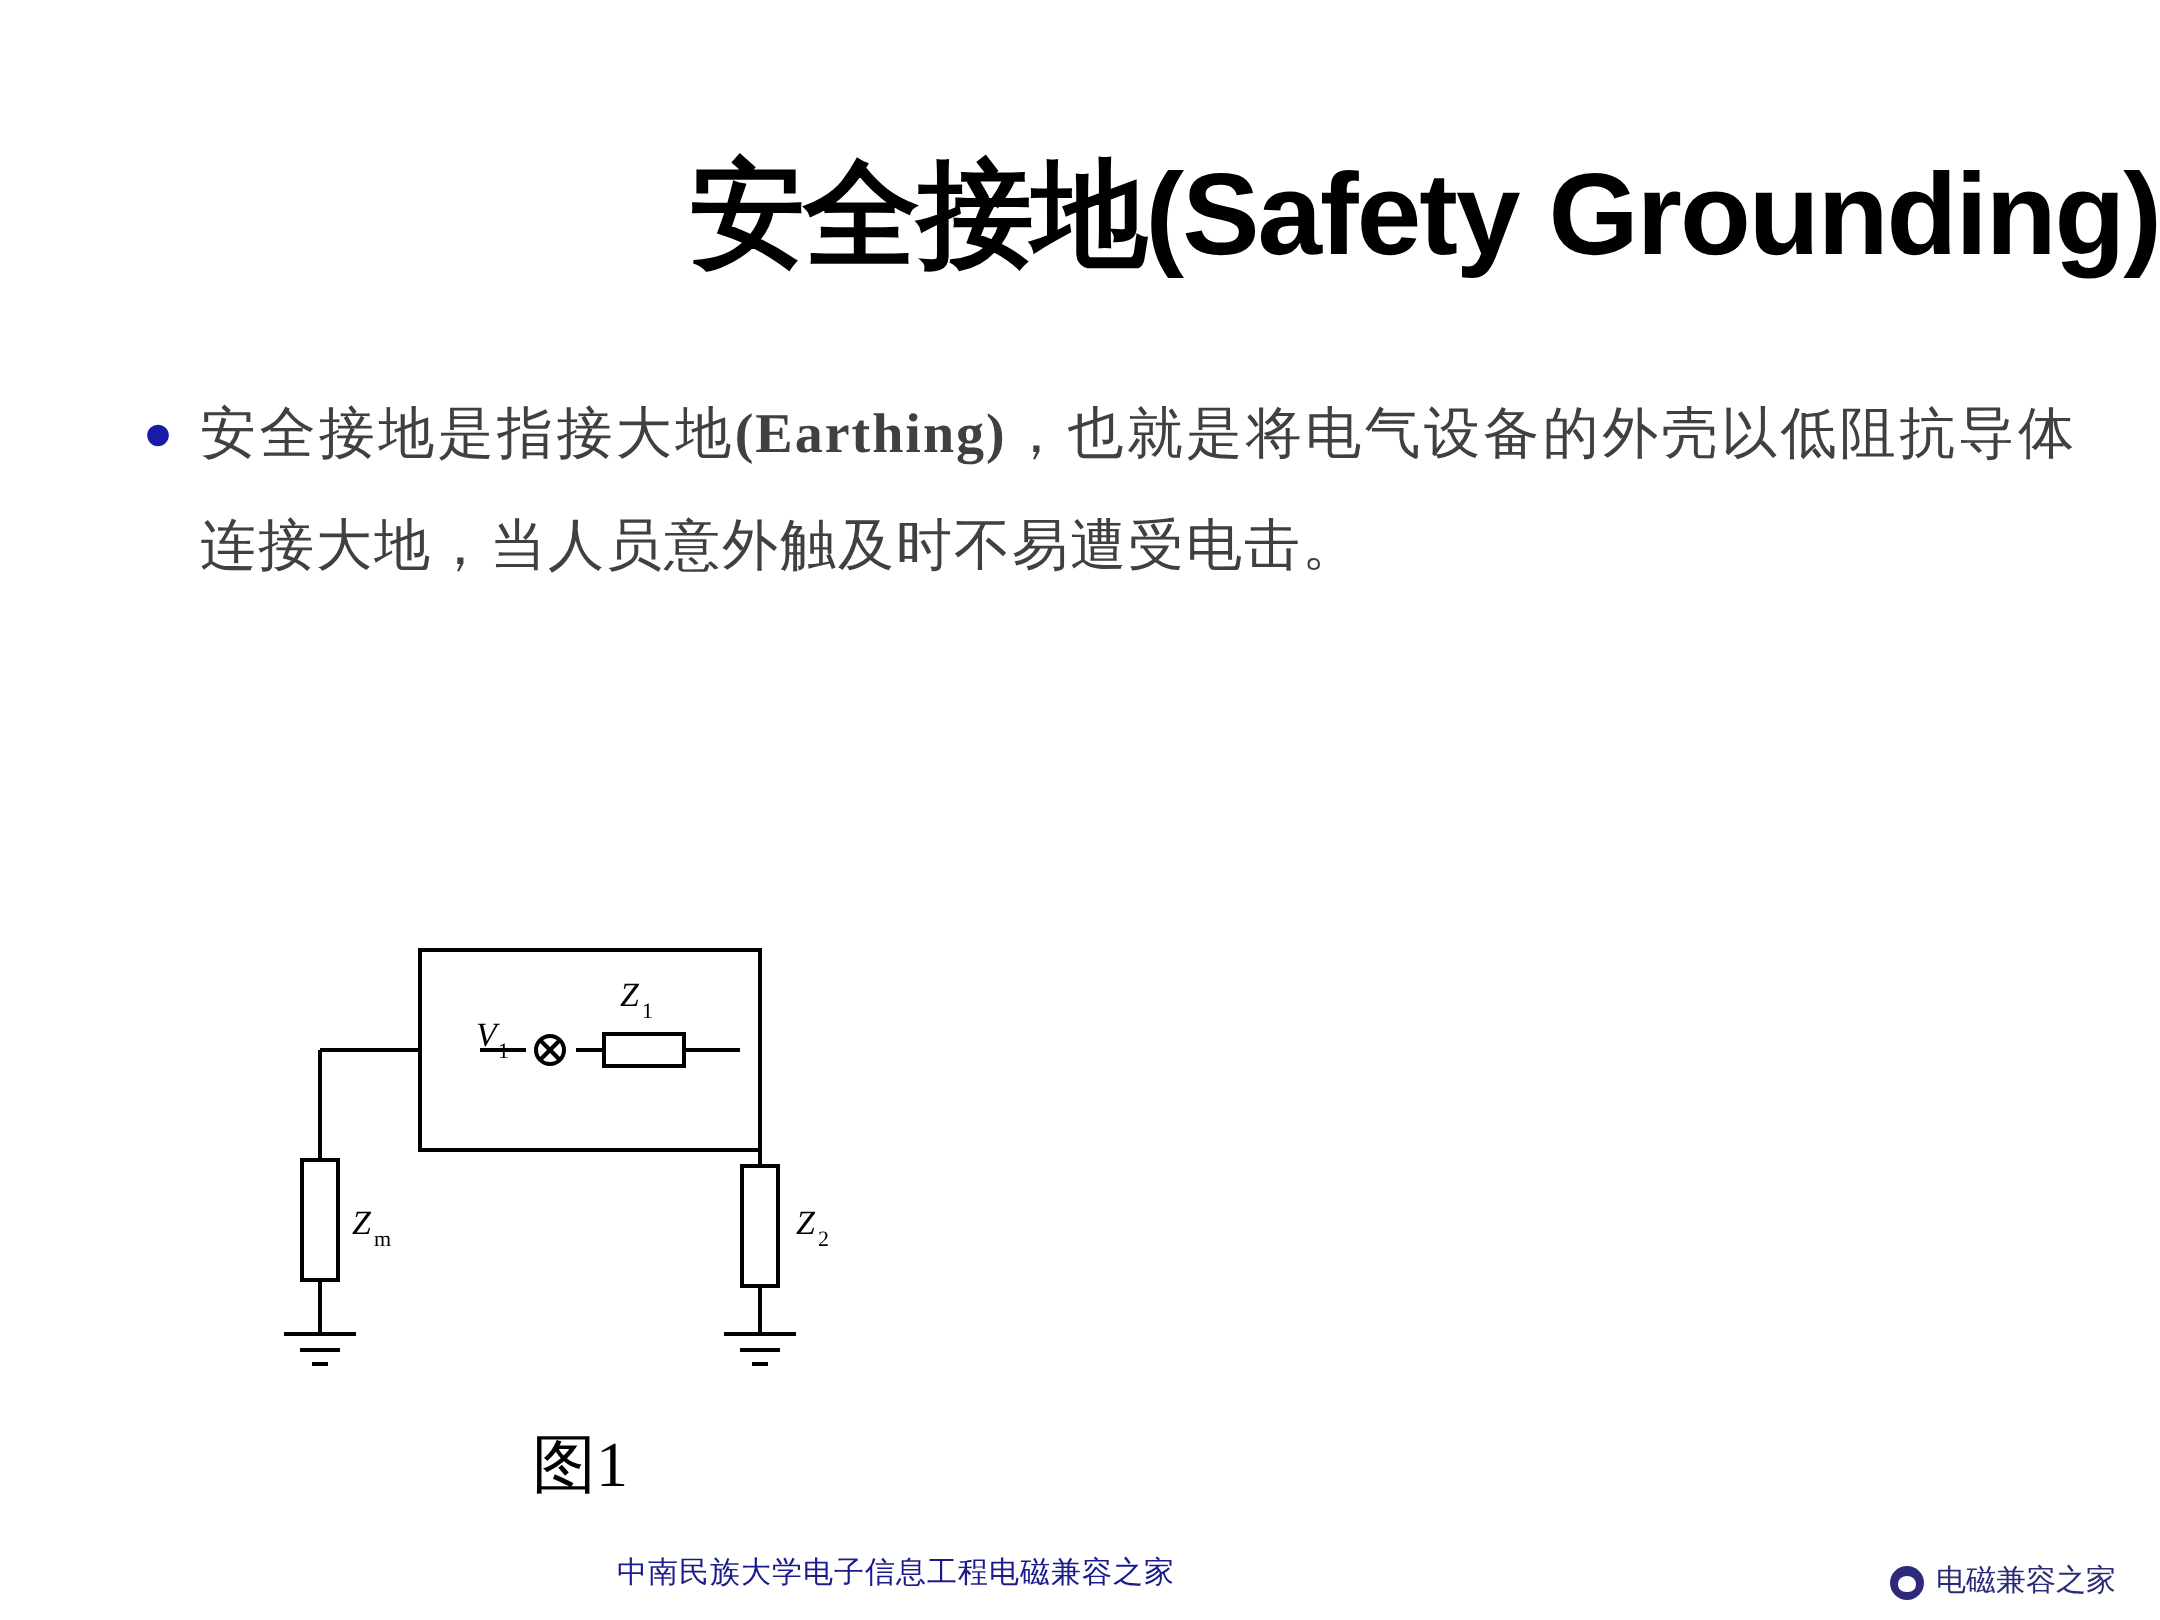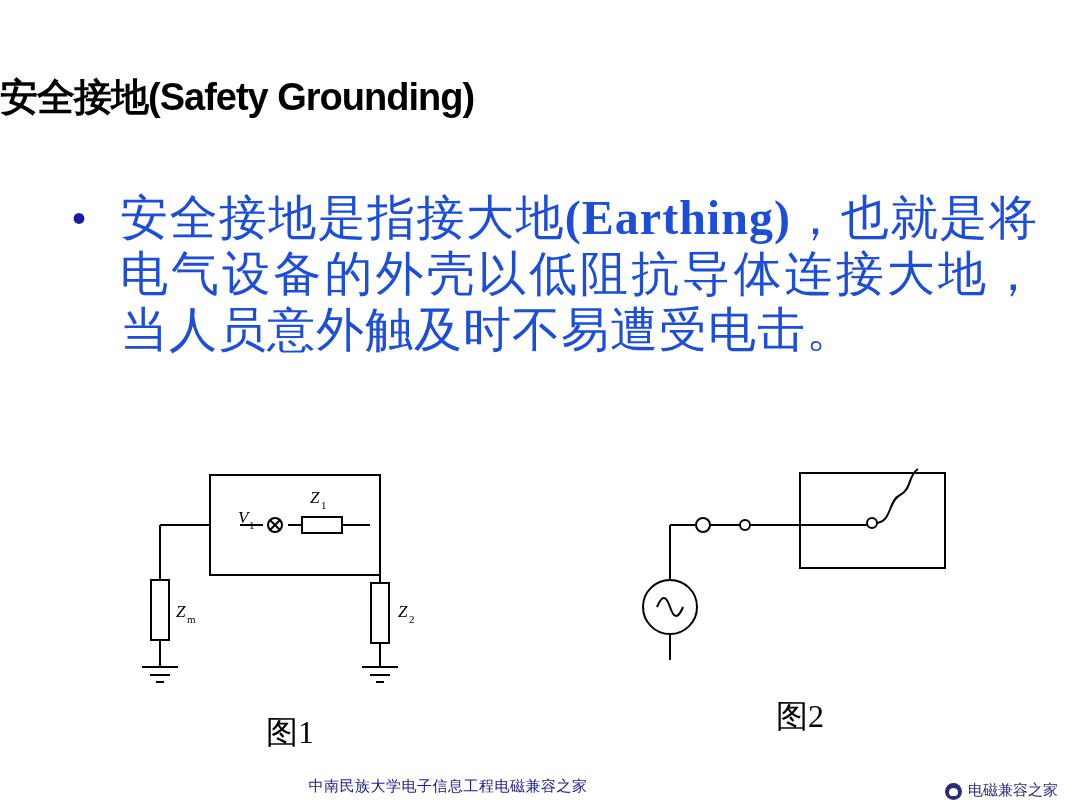--- a/index.html
+++ b/index.html
@@ -18,24 +18,24 @@
     position: relative;
     width: 1080px;
     height: 810px;
     background: #ffffff;
   }
   .title {
     position: absolute;
     left: 0;
     top: 78px;
     width: 1080px;
-    text-align: left;
+    text-align: right;
     font-family: "Liberation Sans", sans-serif;
     font-weight: bold;
-    font-size: 38px;
+    font-size: 58px;
     line-height: 1.05;
     color: #000000;
     letter-spacing: -1px;
     white-space: nowrap;
   }
   .bullet-block {
     position: absolute;
     left: 58px;
     top: 190px;
     width: 980px;
@@ -46,27 +46,26 @@
     flex: 0 0 auto;
     font-size: 40px;
     line-height: 56px;
     color: #1a1aa8;
     width: 42px;
     text-align: center;
   }
   .bullet-text {
     flex: 1 1 auto;
     font-family: "Liberation Serif", serif;
-    font-size: 48px;
+    font-size: 28px;
     line-height: 56px;
-    color: #1d4ed8;
+    color: #404040;
     letter-spacing: 1px;
     text-align: justify;
     font-weight: 500;
-    margin-left: 20px;
   }
   .bullet-text b {
     font-family: "Liberation Serif", serif;
     font-weight: bold;
   }
 
   
   .figures {
     position: absolute;
     left: 0;
@@ -189,47 +188,20 @@
           <text x="201" y="54" font-size="11">1</text>
           <text x="56" y="162" font-size="17" font-style="italic">Z</text>
           <text x="67" y="168" font-size="11">m</text>
           <text x="278" y="162" font-size="17" font-style="italic">Z</text>
           <text x="289" y="168" font-size="11">2</text>
         </g>
       </svg>
       <div class="fig-caption" style="left:110px; top:256px; width:120px;">图1</div>
     </div>
 
-    <div class="fig fig2">
-      <svg width="420" height="290" viewBox="0 0 420 290">
-        <g stroke="#000000" stroke-width="2" fill="none">
-
-          <rect x="200" y="18" width="145" height="95"></rect>
-
-          <line x1="70" y1="125" x2="70" y2="70"></line>
-          <line x1="70" y1="70" x2="95" y2="70"></line>
-
-          <circle cx="103" cy="70" r="7"></circle>
-          <circle cx="145" cy="70" r="5"></circle>
-          <line x1="110" y1="70" x2="140" y2="70"></line>
-          <line x1="150" y1="70" x2="200" y2="70"></line>
-
-          <circle cx="272" cy="68" r="5"></circle>
-          <line x1="200" y1="70" x2="267" y2="70"></line>
-
-          <path d="M 277 68 C 292 66 288 46 300 40 C 312 34 308 20 318 14" stroke-width="2"></path>
-
-          <circle cx="70" cy="152" r="27"></circle>
-          <path d="M 57 152 C 62 140 66 140 70 152 C 74 164 78 164 83 152" stroke-width="2"></path>
-
-          <line x1="70" y1="179" x2="70" y2="205"></line>
-        </g>
-      </svg>
-      <div class="fig-caption" style="left:140px; top:240px; width:120px;">图2</div>
-    </div>
 
   </div>
 
   <div class="footer">
     <span class="footer-inner">中南民族大学电子信息工程电磁兼容之家</span>
   </div>
 
   <div class="wm">
     <span class="wm-logo"></span>
     <span>电磁兼容之家</span>

